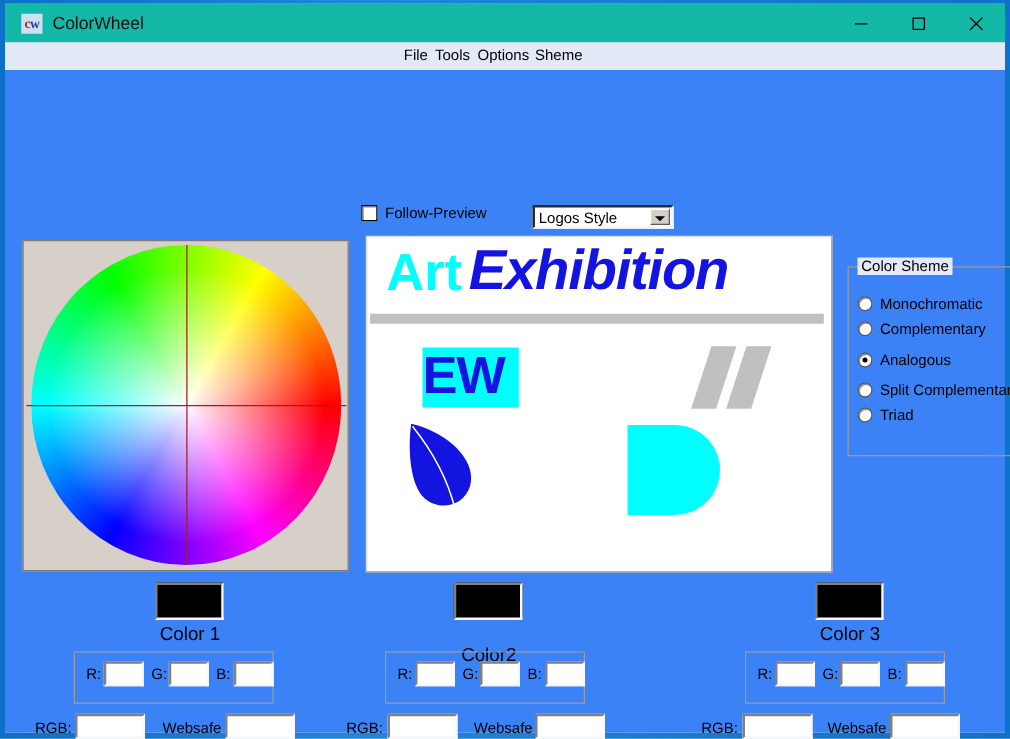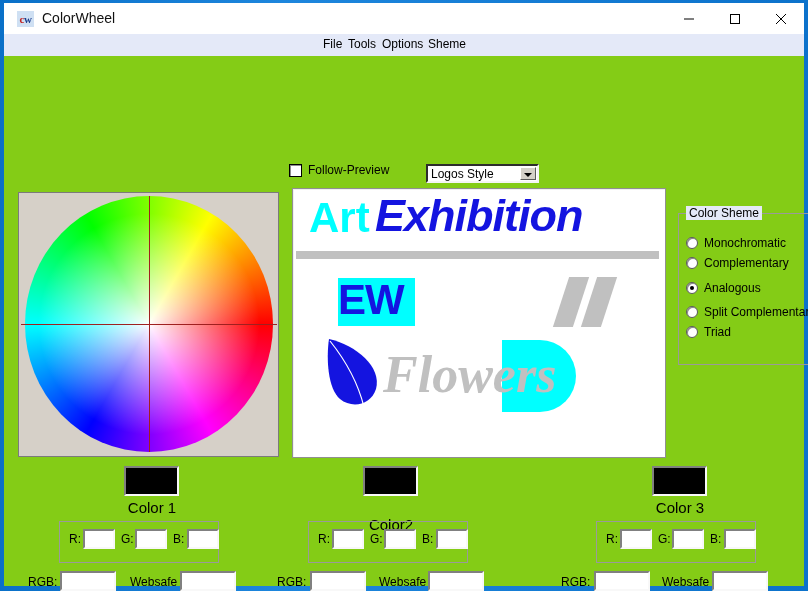--- a/index.html
+++ b/index.html
@@ -31,21 +31,21 @@
     background: #e4e9f8;
     box-sizing: border-box;
   }
 
   
   .titlebar {
     position: absolute;
     left: 0; top: 0;
     width: 100%;
     height: 31px;
-    background: #ffffff;
+    background: #14b8a6;
     box-sizing: border-box;
   }
   .title-icon {
     position: absolute;
     left: 13px;
     top: 8px;
     width: 17px;
     height: 16px;
     background: #cfe0f3;
     font-size: 11px;
@@ -94,21 +94,21 @@
     white-space: nowrap;
   }
 
   
   .client {
     position: absolute;
     left: 0;
     top: 53px;
     right: 0;
     bottom: 0;
-    background: #84cc16;
+    background: #3b82f6;
   }
 
   
   .chk-box {
     position: absolute;
     left: 285px;
     top: 108px;
     width: 13px;
     height: 13px;
     background: #ffffff;
@@ -484,21 +484,20 @@
         <div class="pv-ew-bg"></div>
         <div class="pv-ew">EW</div>
         <div class="pv-slash pv-slash1"></div>
         <div class="pv-slash pv-slash2"></div>
 
         <svg class="pv-leaf" viewBox="0 0 62 72">
           <path d="M3 2 C 30 8, 56 30, 50 52 C 45 68, 26 72, 14 62 C 2 52, 0 22, 3 2 Z" fill="#1414e0"></path>
           <path d="M4 4 C 20 24, 32 46, 38 70" fill="none" stroke="#ffffff" stroke-width="1.2"></path>
         </svg>
         <div class="pv-fan"></div>
-        <div class="pv-flowers">Flowers</div>
       </div>
 
       <div class="scheme-group"></div>
       <div class="scheme-title">Color Sheme</div>
 
       <div class="radio-row" style="top:180px">
         <div class="radio"></div>
         <div class="radio-label">Monochromatic</div>
       </div>
       <div class="radio-row" style="top:200px">

